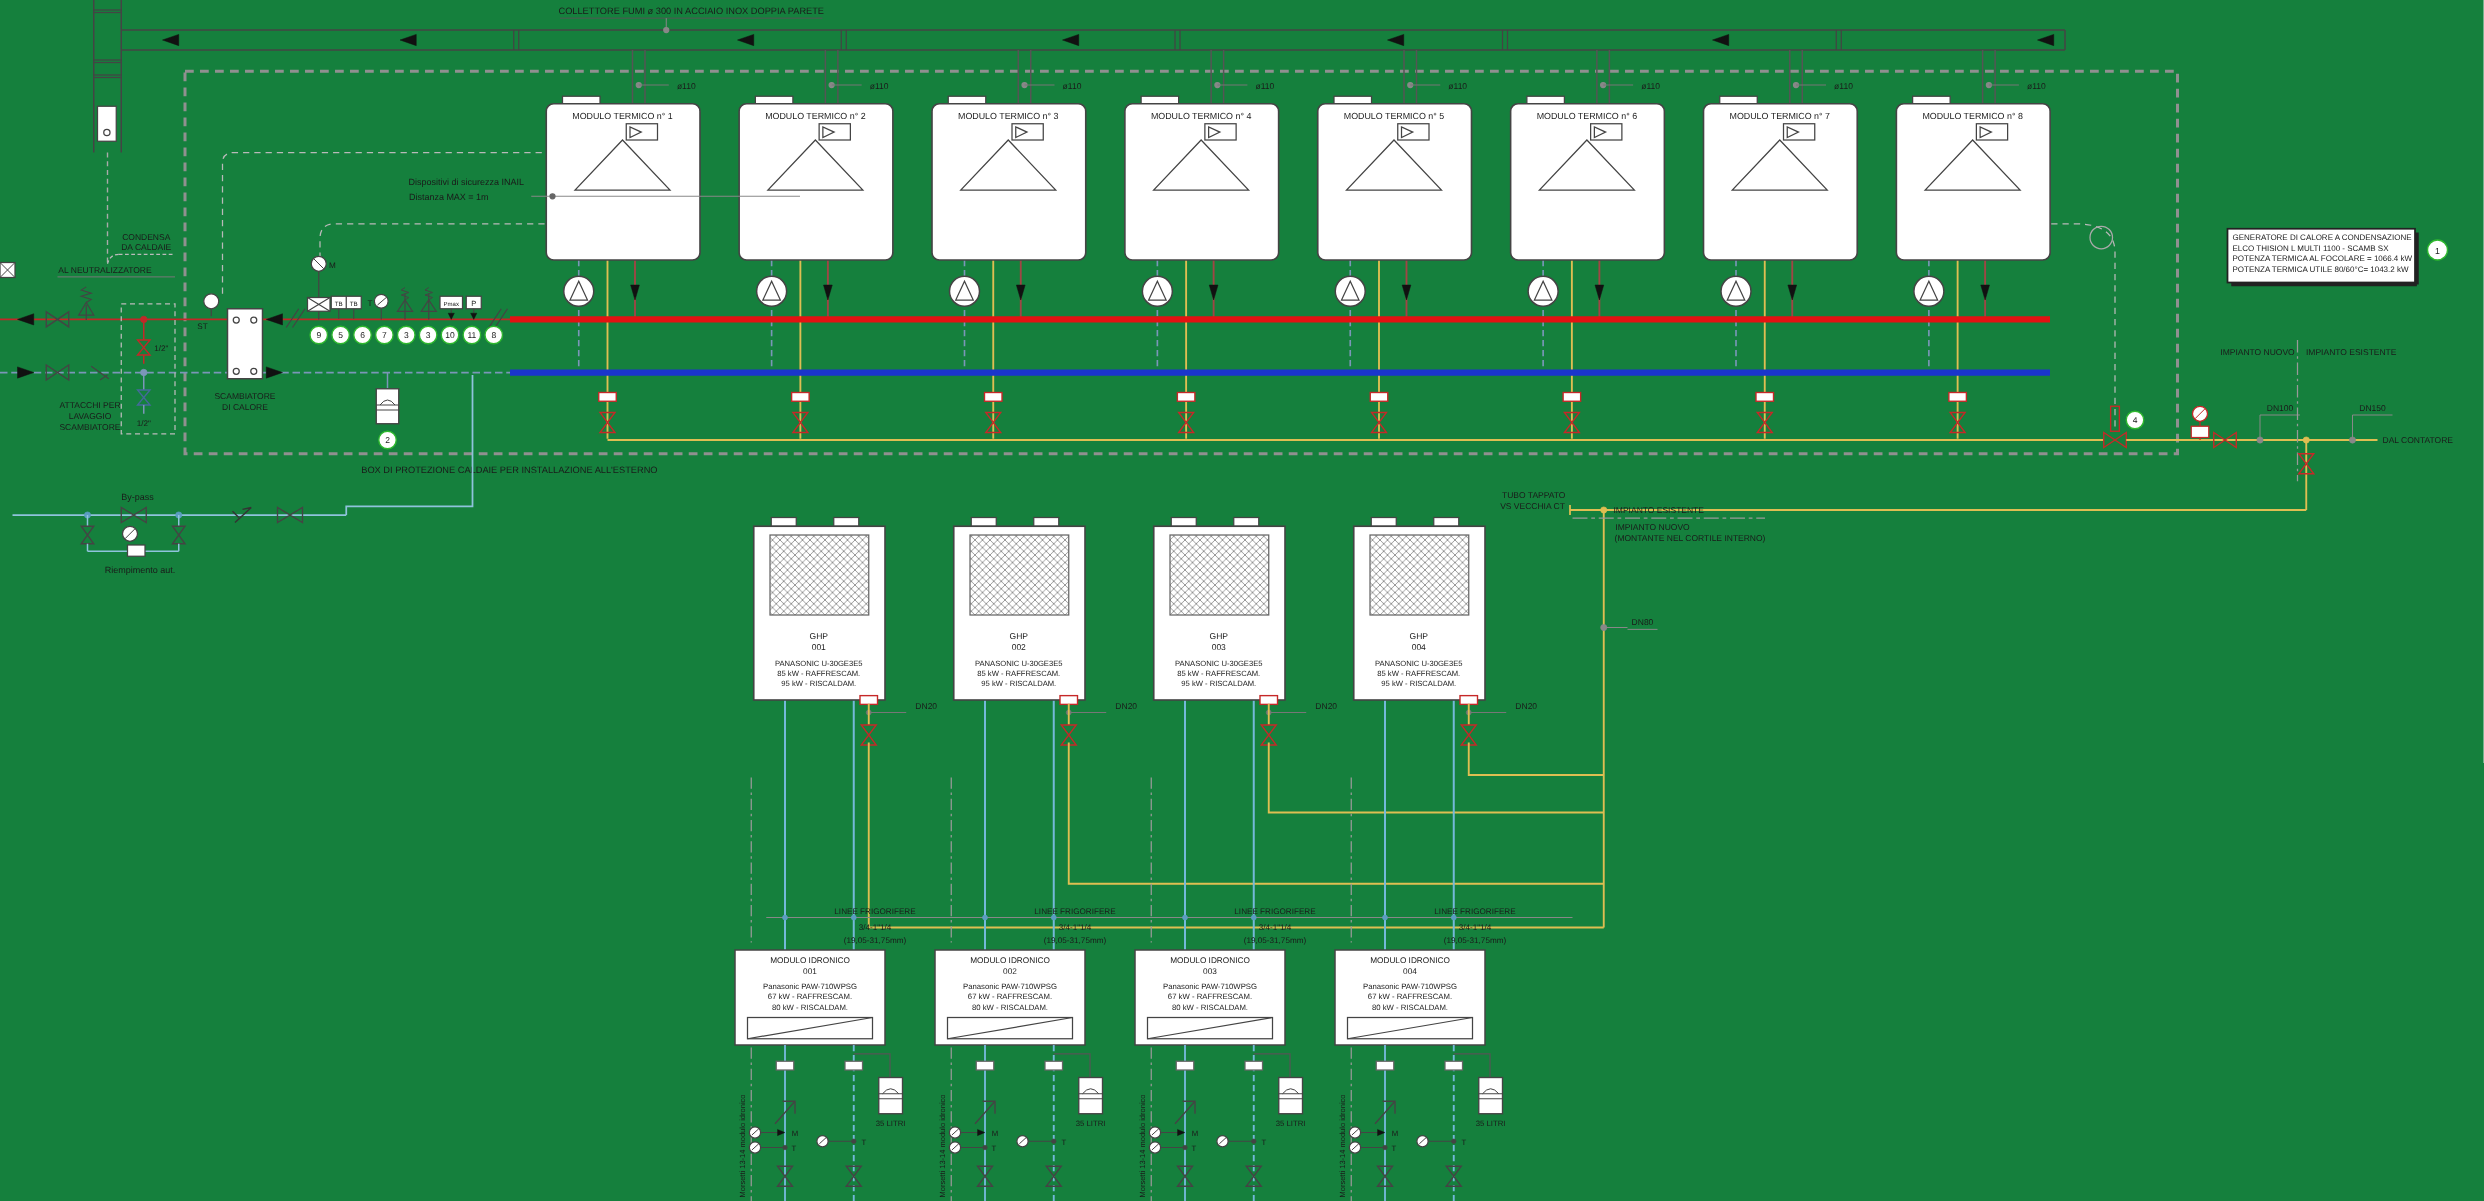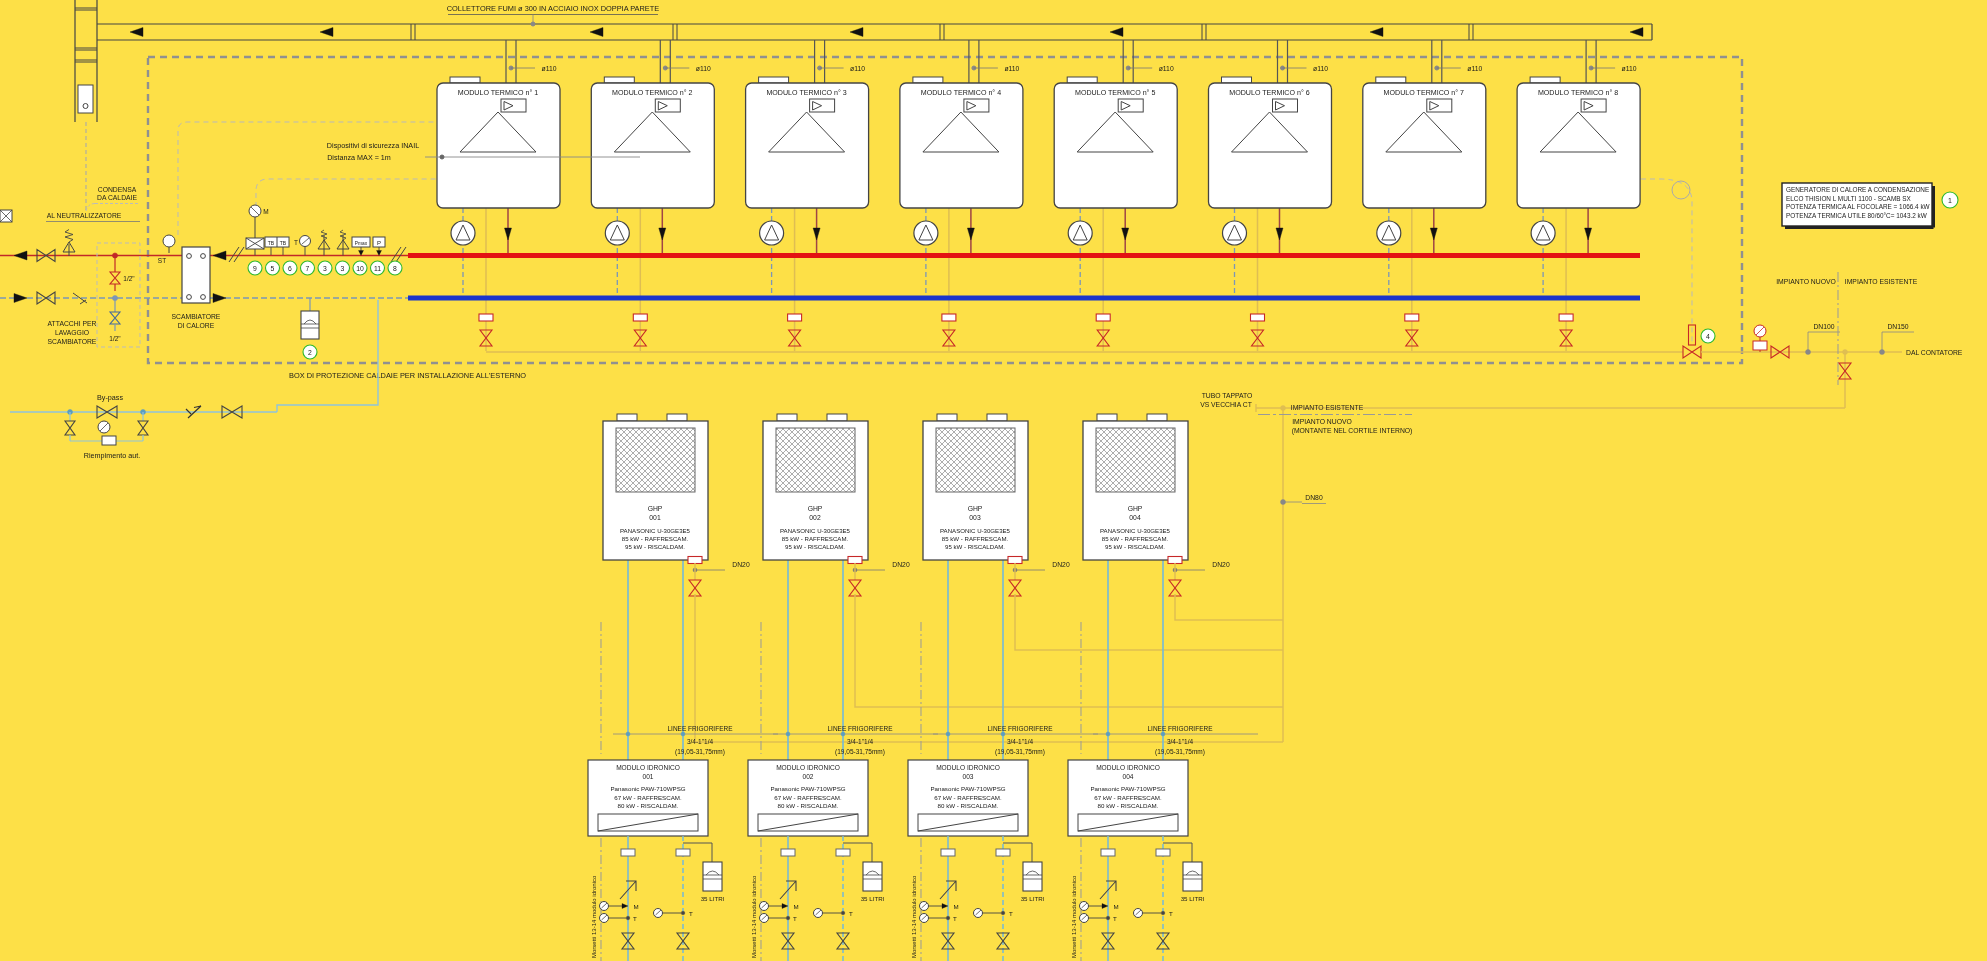--- a/index.html
+++ b/index.html
@@ -1,16 +1,16 @@
 <!DOCTYPE html>
 <html><head>
 <meta charset="utf-8">
 <style>
   html,body{margin:0;padding:0;background:#fff;}
-  #stage{position:relative;width:1987px;height:961px;background:#fde047;overflow:hidden;}
+  #stage{position:relative;width:1987px;height:961px;background:#15803d;overflow:hidden;}
   svg{display:block;}
   text{font-family:"Liberation Sans","DejaVu Sans",sans-serif;fill:#1a1a1a;}
 </style>
 </head>
 <body>
 
 <div id="stage">
   <svg id="drawing" width="1987" height="961" viewBox="0 0 1987 961">
     <defs>
       <pattern id="hatch" width="6" height="6" patternUnits="userSpaceOnUse">

